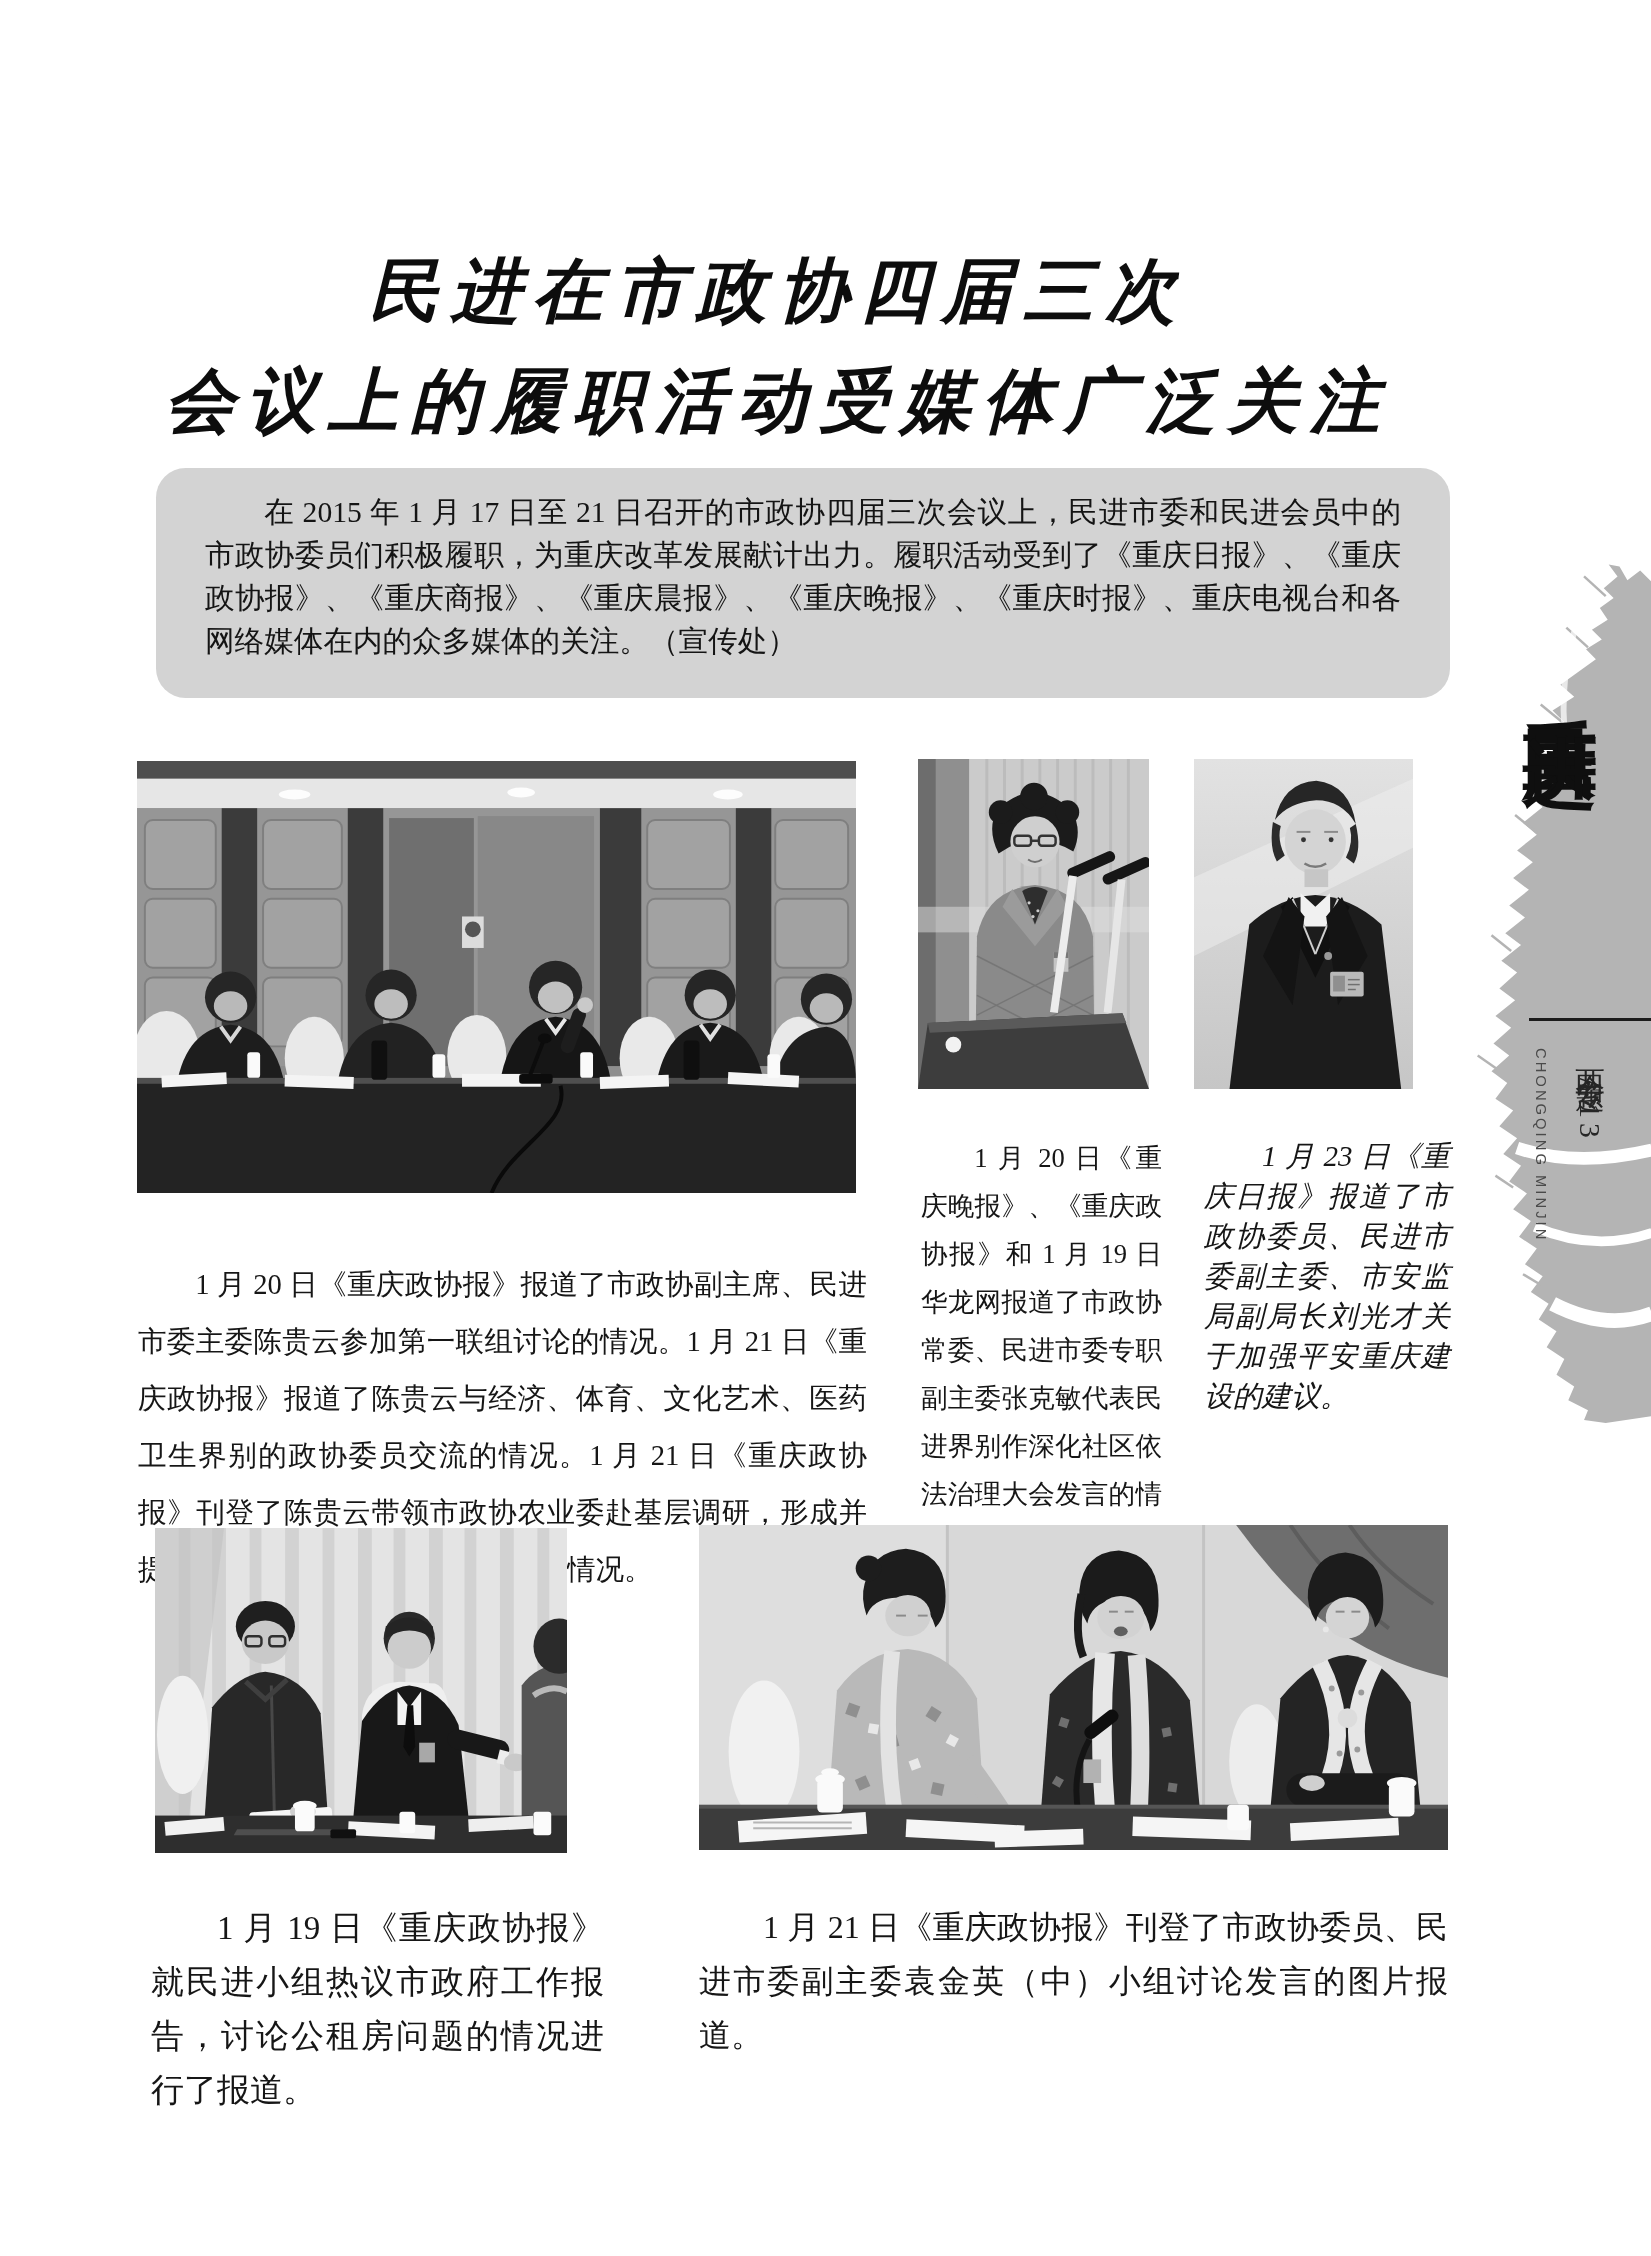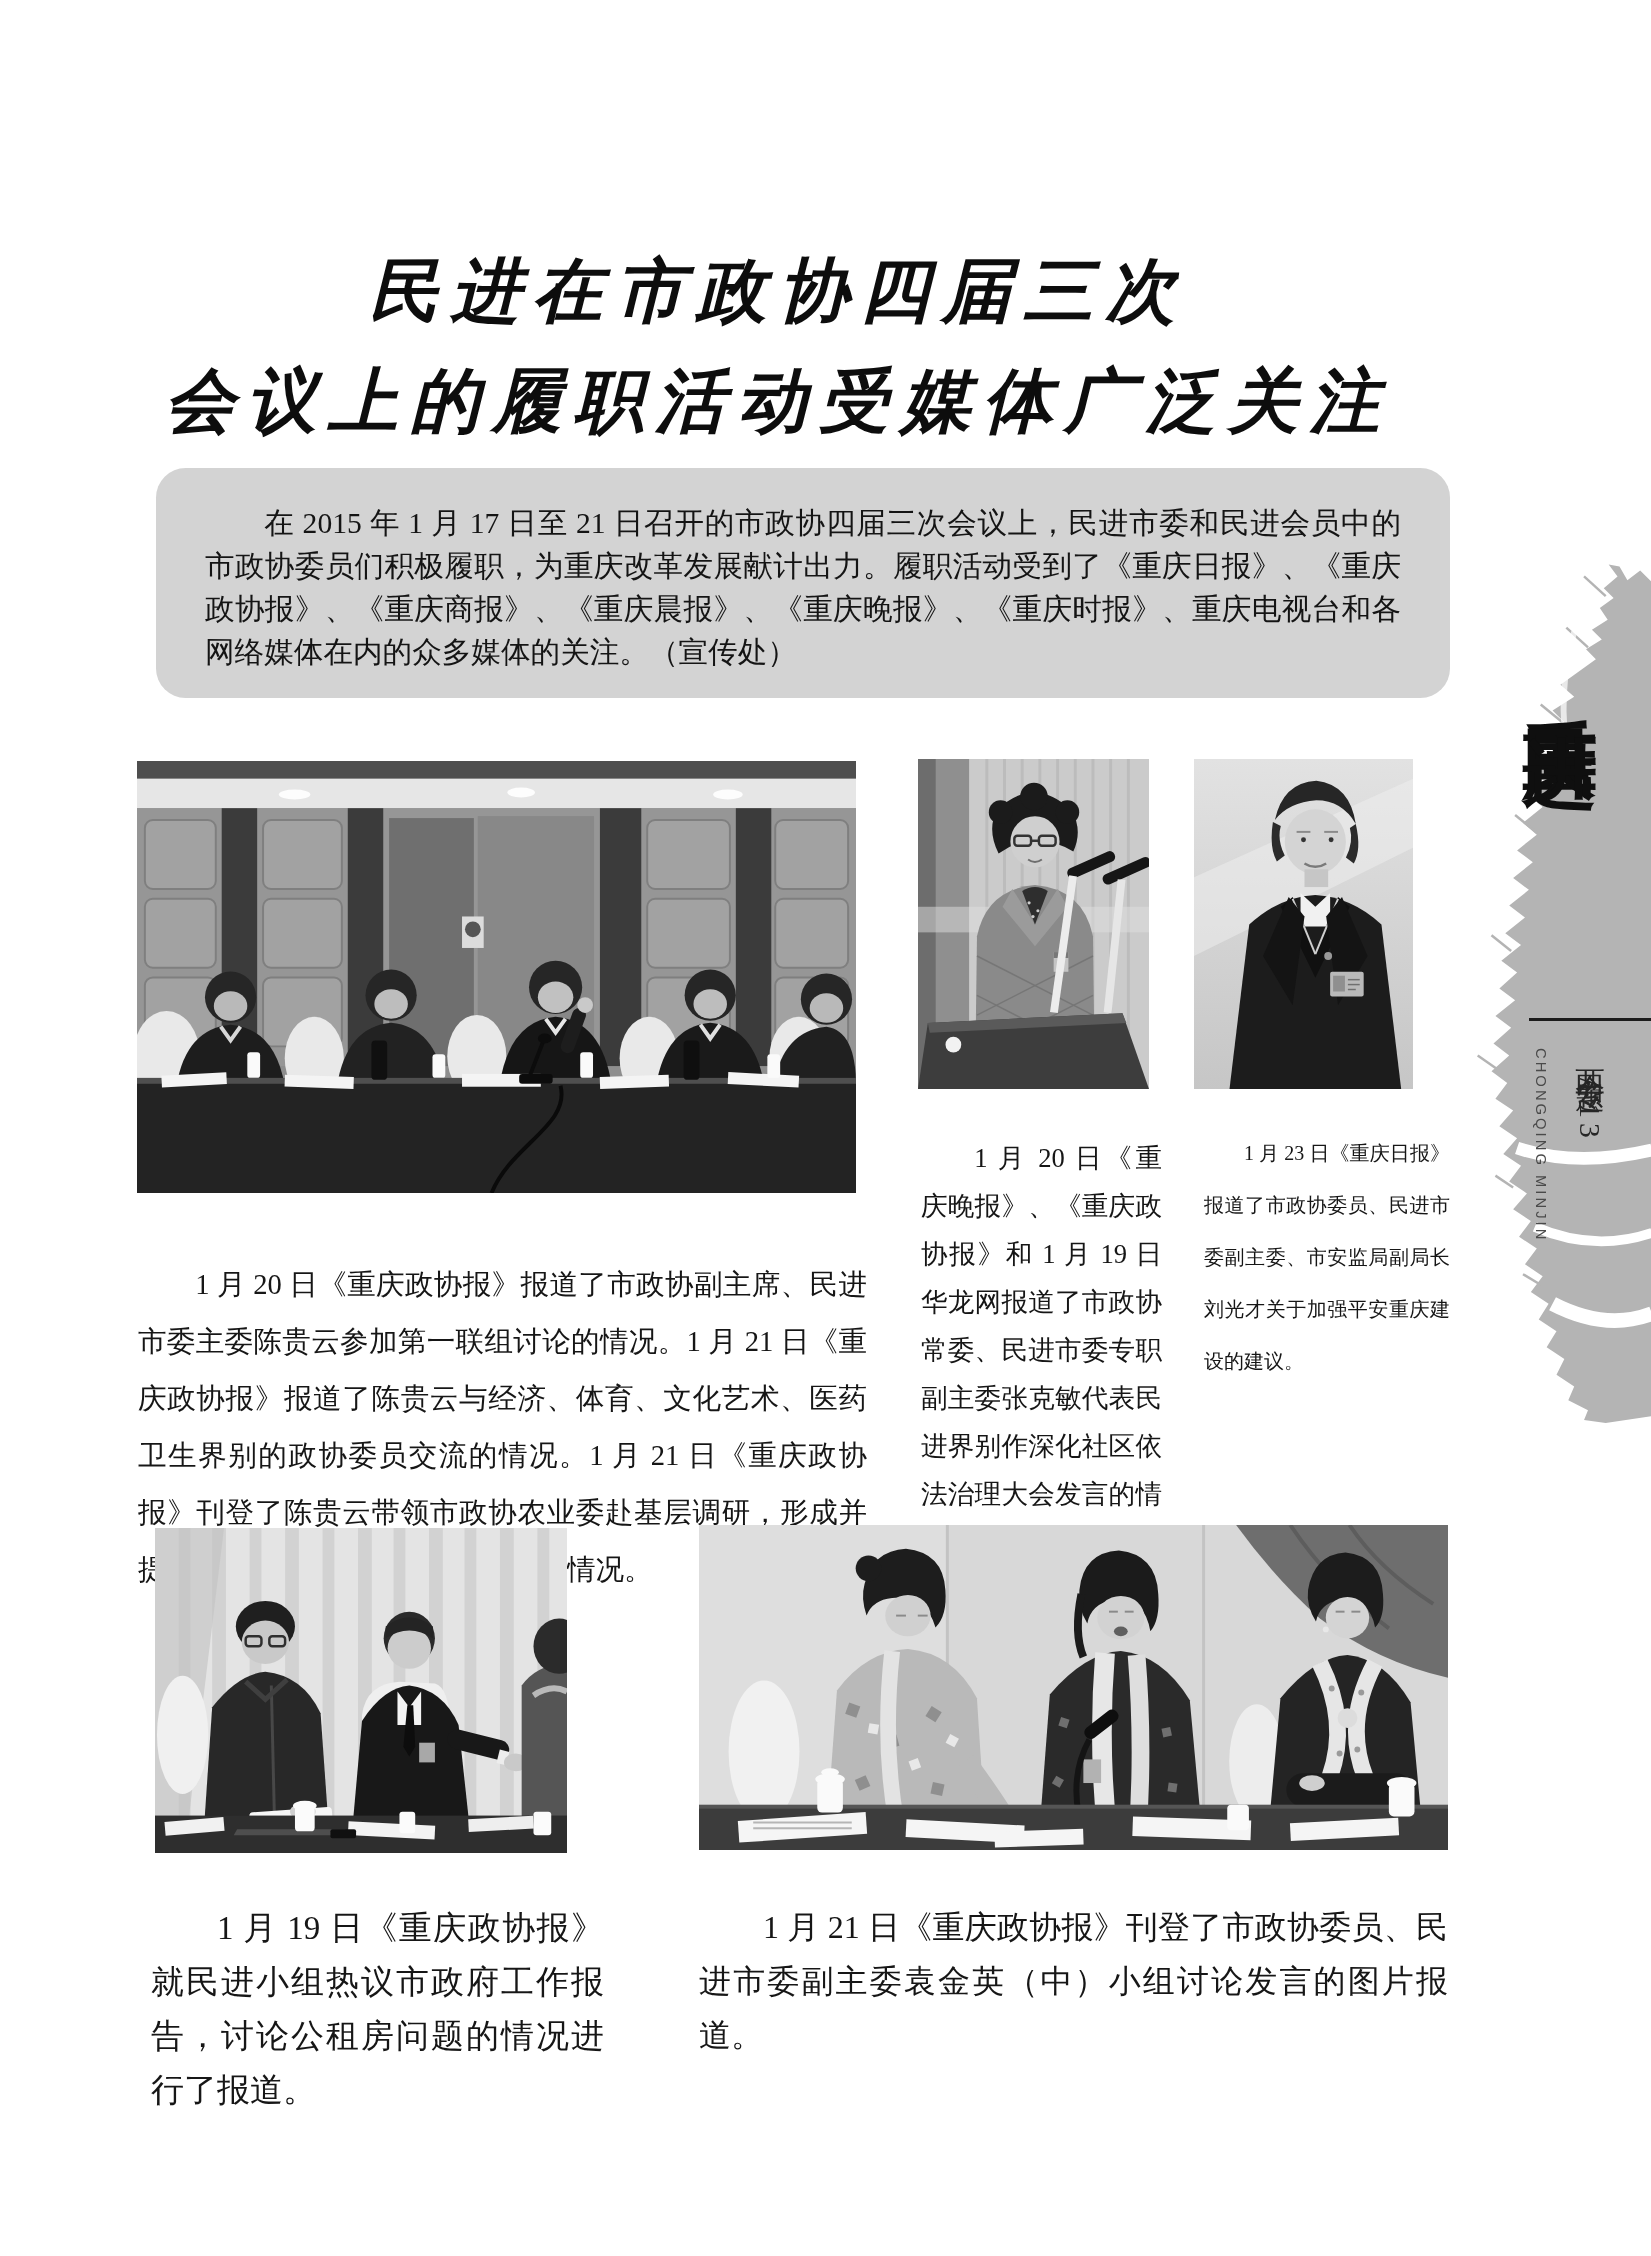--- a/index.html
+++ b/index.html
@@ -6,39 +6,39 @@
   .page{position:relative;width:1652px;height:2257px;background:#ffffff;overflow:hidden;
         font-family:"Liberation Serif",serif;color:#111111;}
 
   
   .title-block{position:absolute;left:118px;top:236px;width:1320px;text-align:center;
                font-family:"DejaVu Serif",serif;font-weight:bold;font-style:italic;
                font-size:70px;line-height:110px;letter-spacing:11.8px;color:#0d0d0d;}
 
   
   .intro-box{position:absolute;left:156px;top:468px;width:1294px;height:230px;
-             background:#d3d3d3;border-radius:29.6px;box-sizing:border-box;padding:34px 49px;}
+             background:#d3d3d3;border-radius:29.6px;box-sizing:border-box;padding:23px 49px;}
   .intro-box p{margin:0;font-size:29.6px;line-height:43px;text-align:justify;text-indent:2em;
                font-family:"Liberation Serif",serif;color:#141414;}
 
   
   figure{margin:0;padding:0;position:absolute;}
   figure svg{display:block;width:100%;height:100%;}
   .photo-main{left:137px;top:761px;width:719px;height:432px;}
   .photo-podium{left:918px;top:759px;width:231px;height:330px;}
   .photo-portrait{left:1194px;top:759px;width:219px;height:330px;}
   .photo-bl{left:155px;top:1528px;width:412px;height:325px;}
   .photo-br{left:699px;top:1525px;width:749px;height:325px;}
 
   
   .caption{position:absolute;text-align:justify;text-indent:2em;color:#161616;
            font-family:"Liberation Serif",serif;}
   .cap-main{left:138px;top:1227px;width:729px;font-size:28.6px;line-height:57px;}
   .cap-podium{left:921px;top:1107px;width:241px;font-size:26.6px;line-height:48px;}
-  .cap-portrait{left:1204px;top:1107px;width:246px;font-size:20px;line-height:52px;}
+  .cap-portrait{left:1204px;top:1107px;width:246px;font-size:29px;line-height:40px;font-style:italic;}
   .cap-bl{left:151px;top:1868px;width:453px;font-size:33px;line-height:54px;}
   .cap-br{left:699px;top:1868px;width:749px;font-size:32px;line-height:54px;}
 
   
   .brush-art{position:absolute;left:1458px;top:537px;width:194px;height:887px;}
   .brush-art svg{display:block;width:100%;height:100%;}
   .calligraphy{position:absolute;left:1513px;top:658px;width:95px;height:345px;
                writing-mode:vertical-rl;text-orientation:upright;
                font-family:"DejaVu Serif",serif;font-weight:bold;font-size:75px;
                letter-spacing:5.9px;color:#0f0f0f;line-height:95px;}

